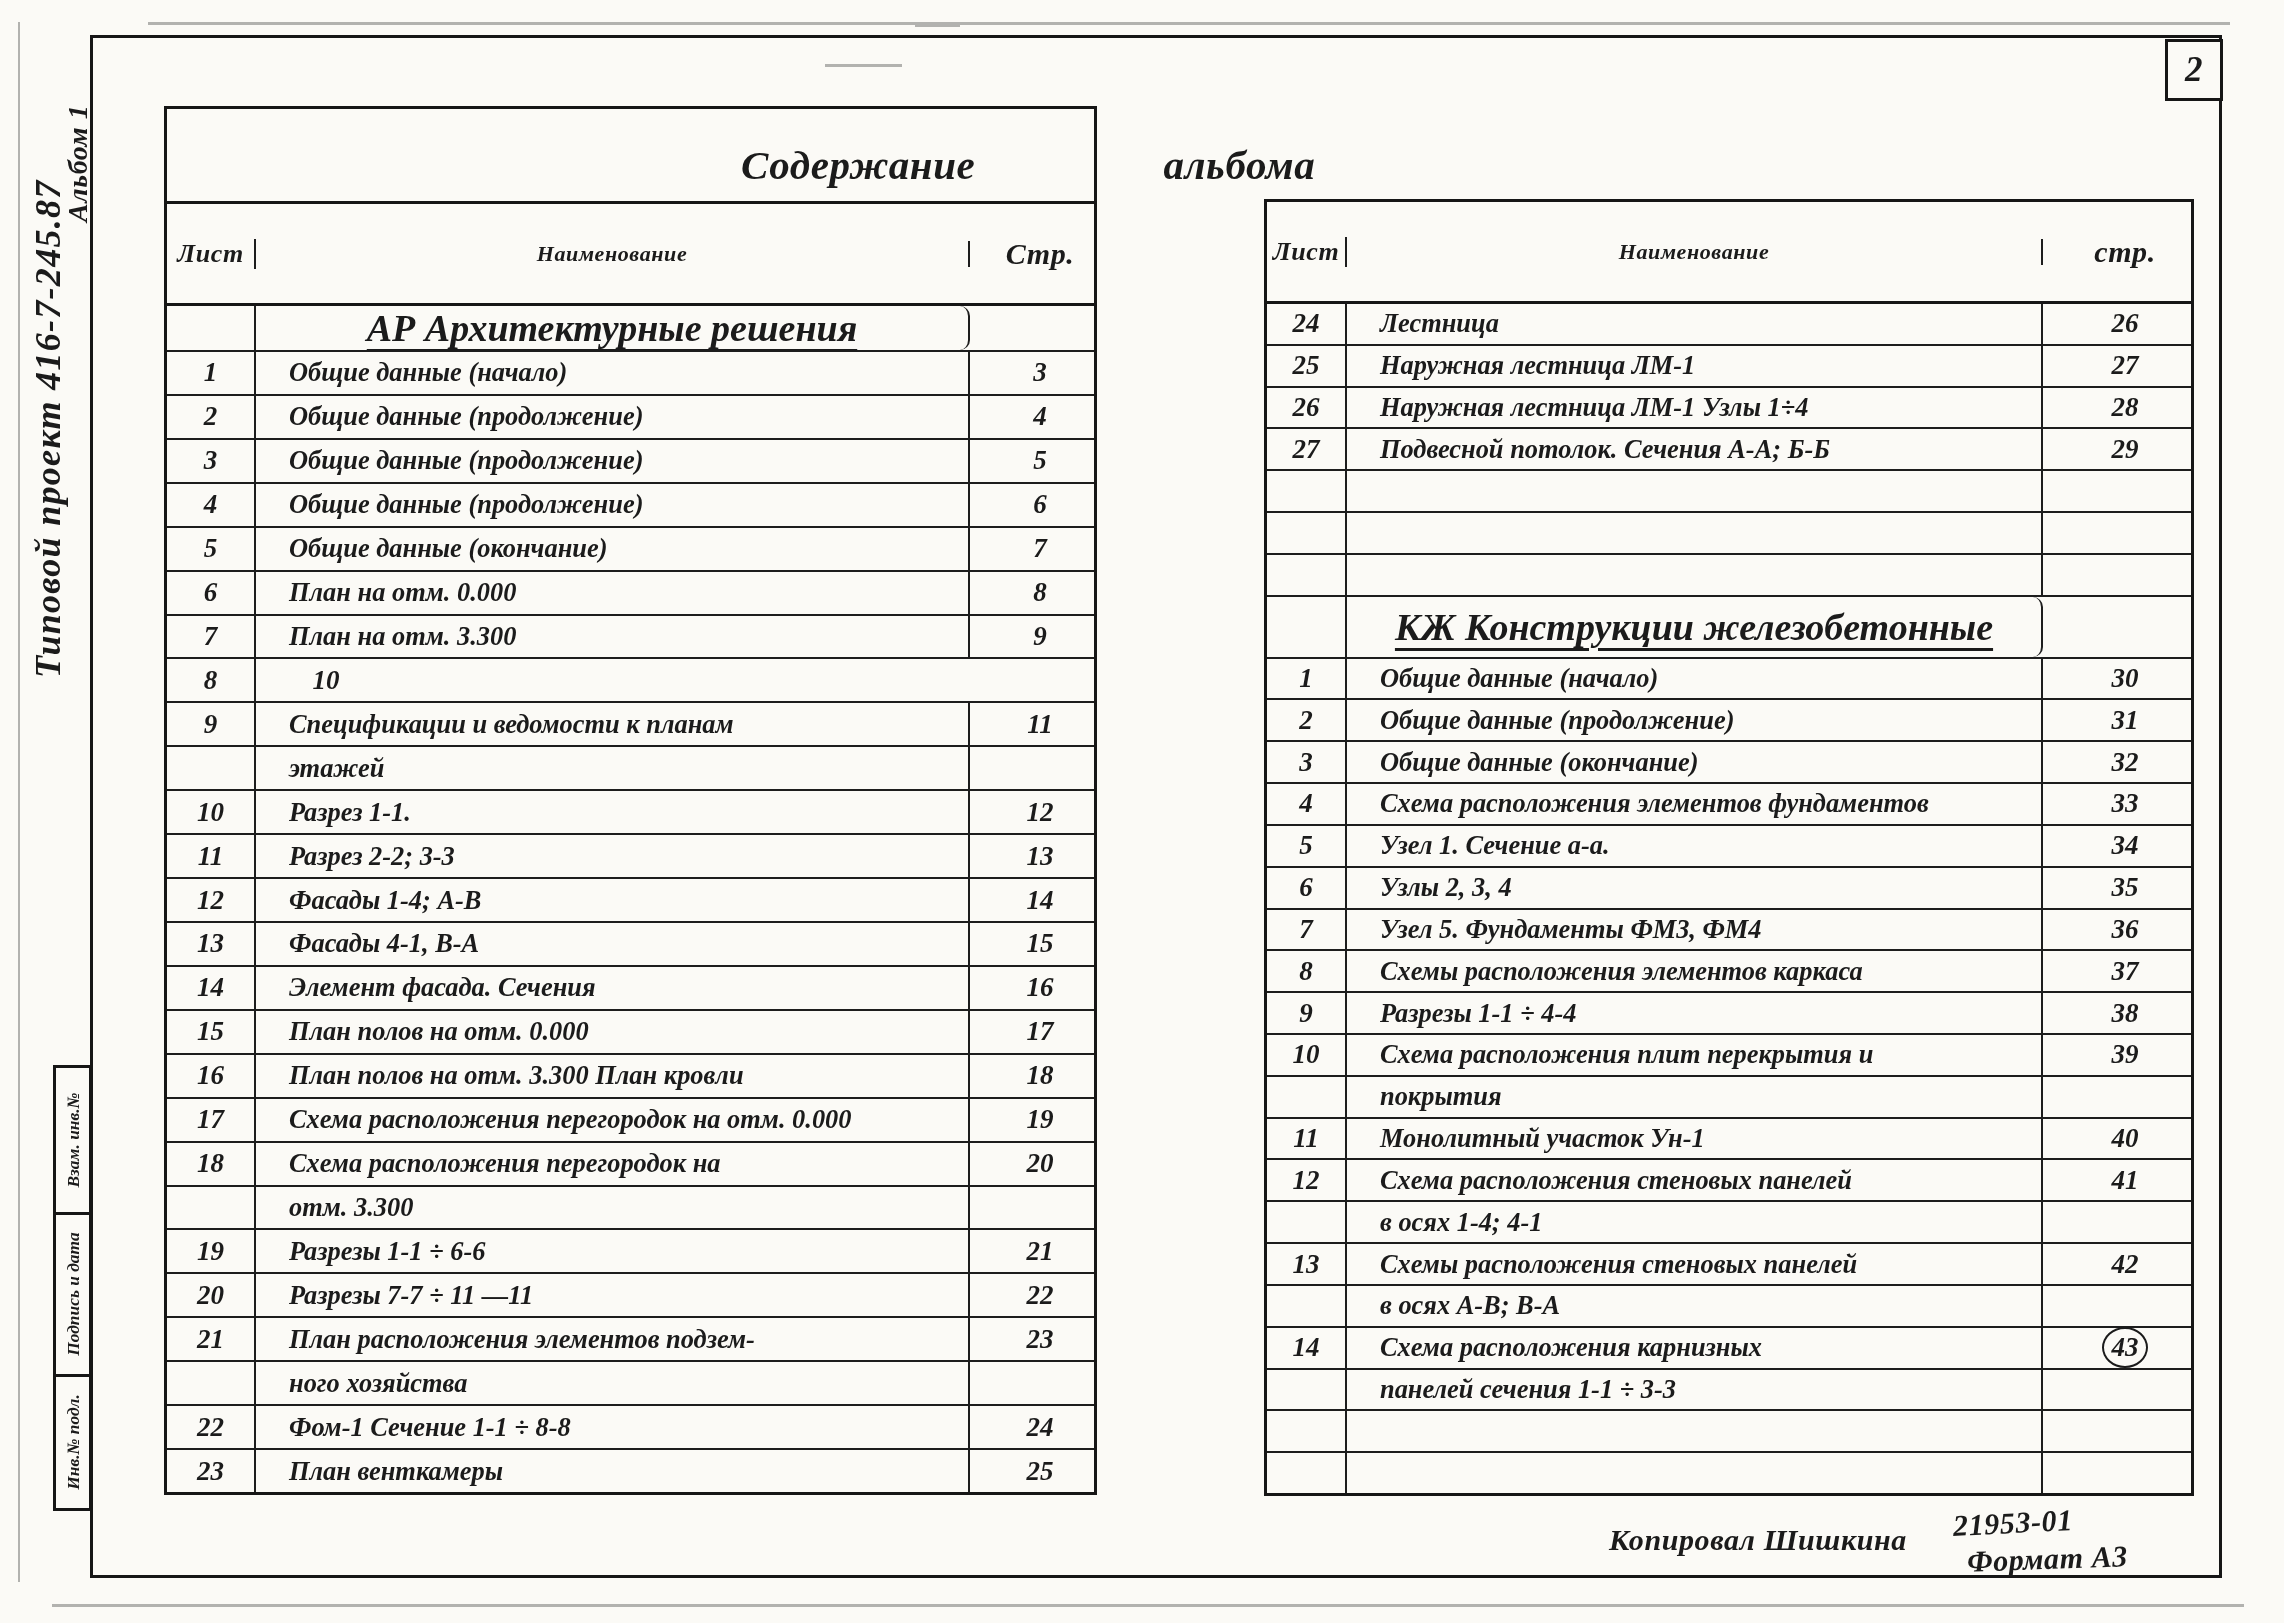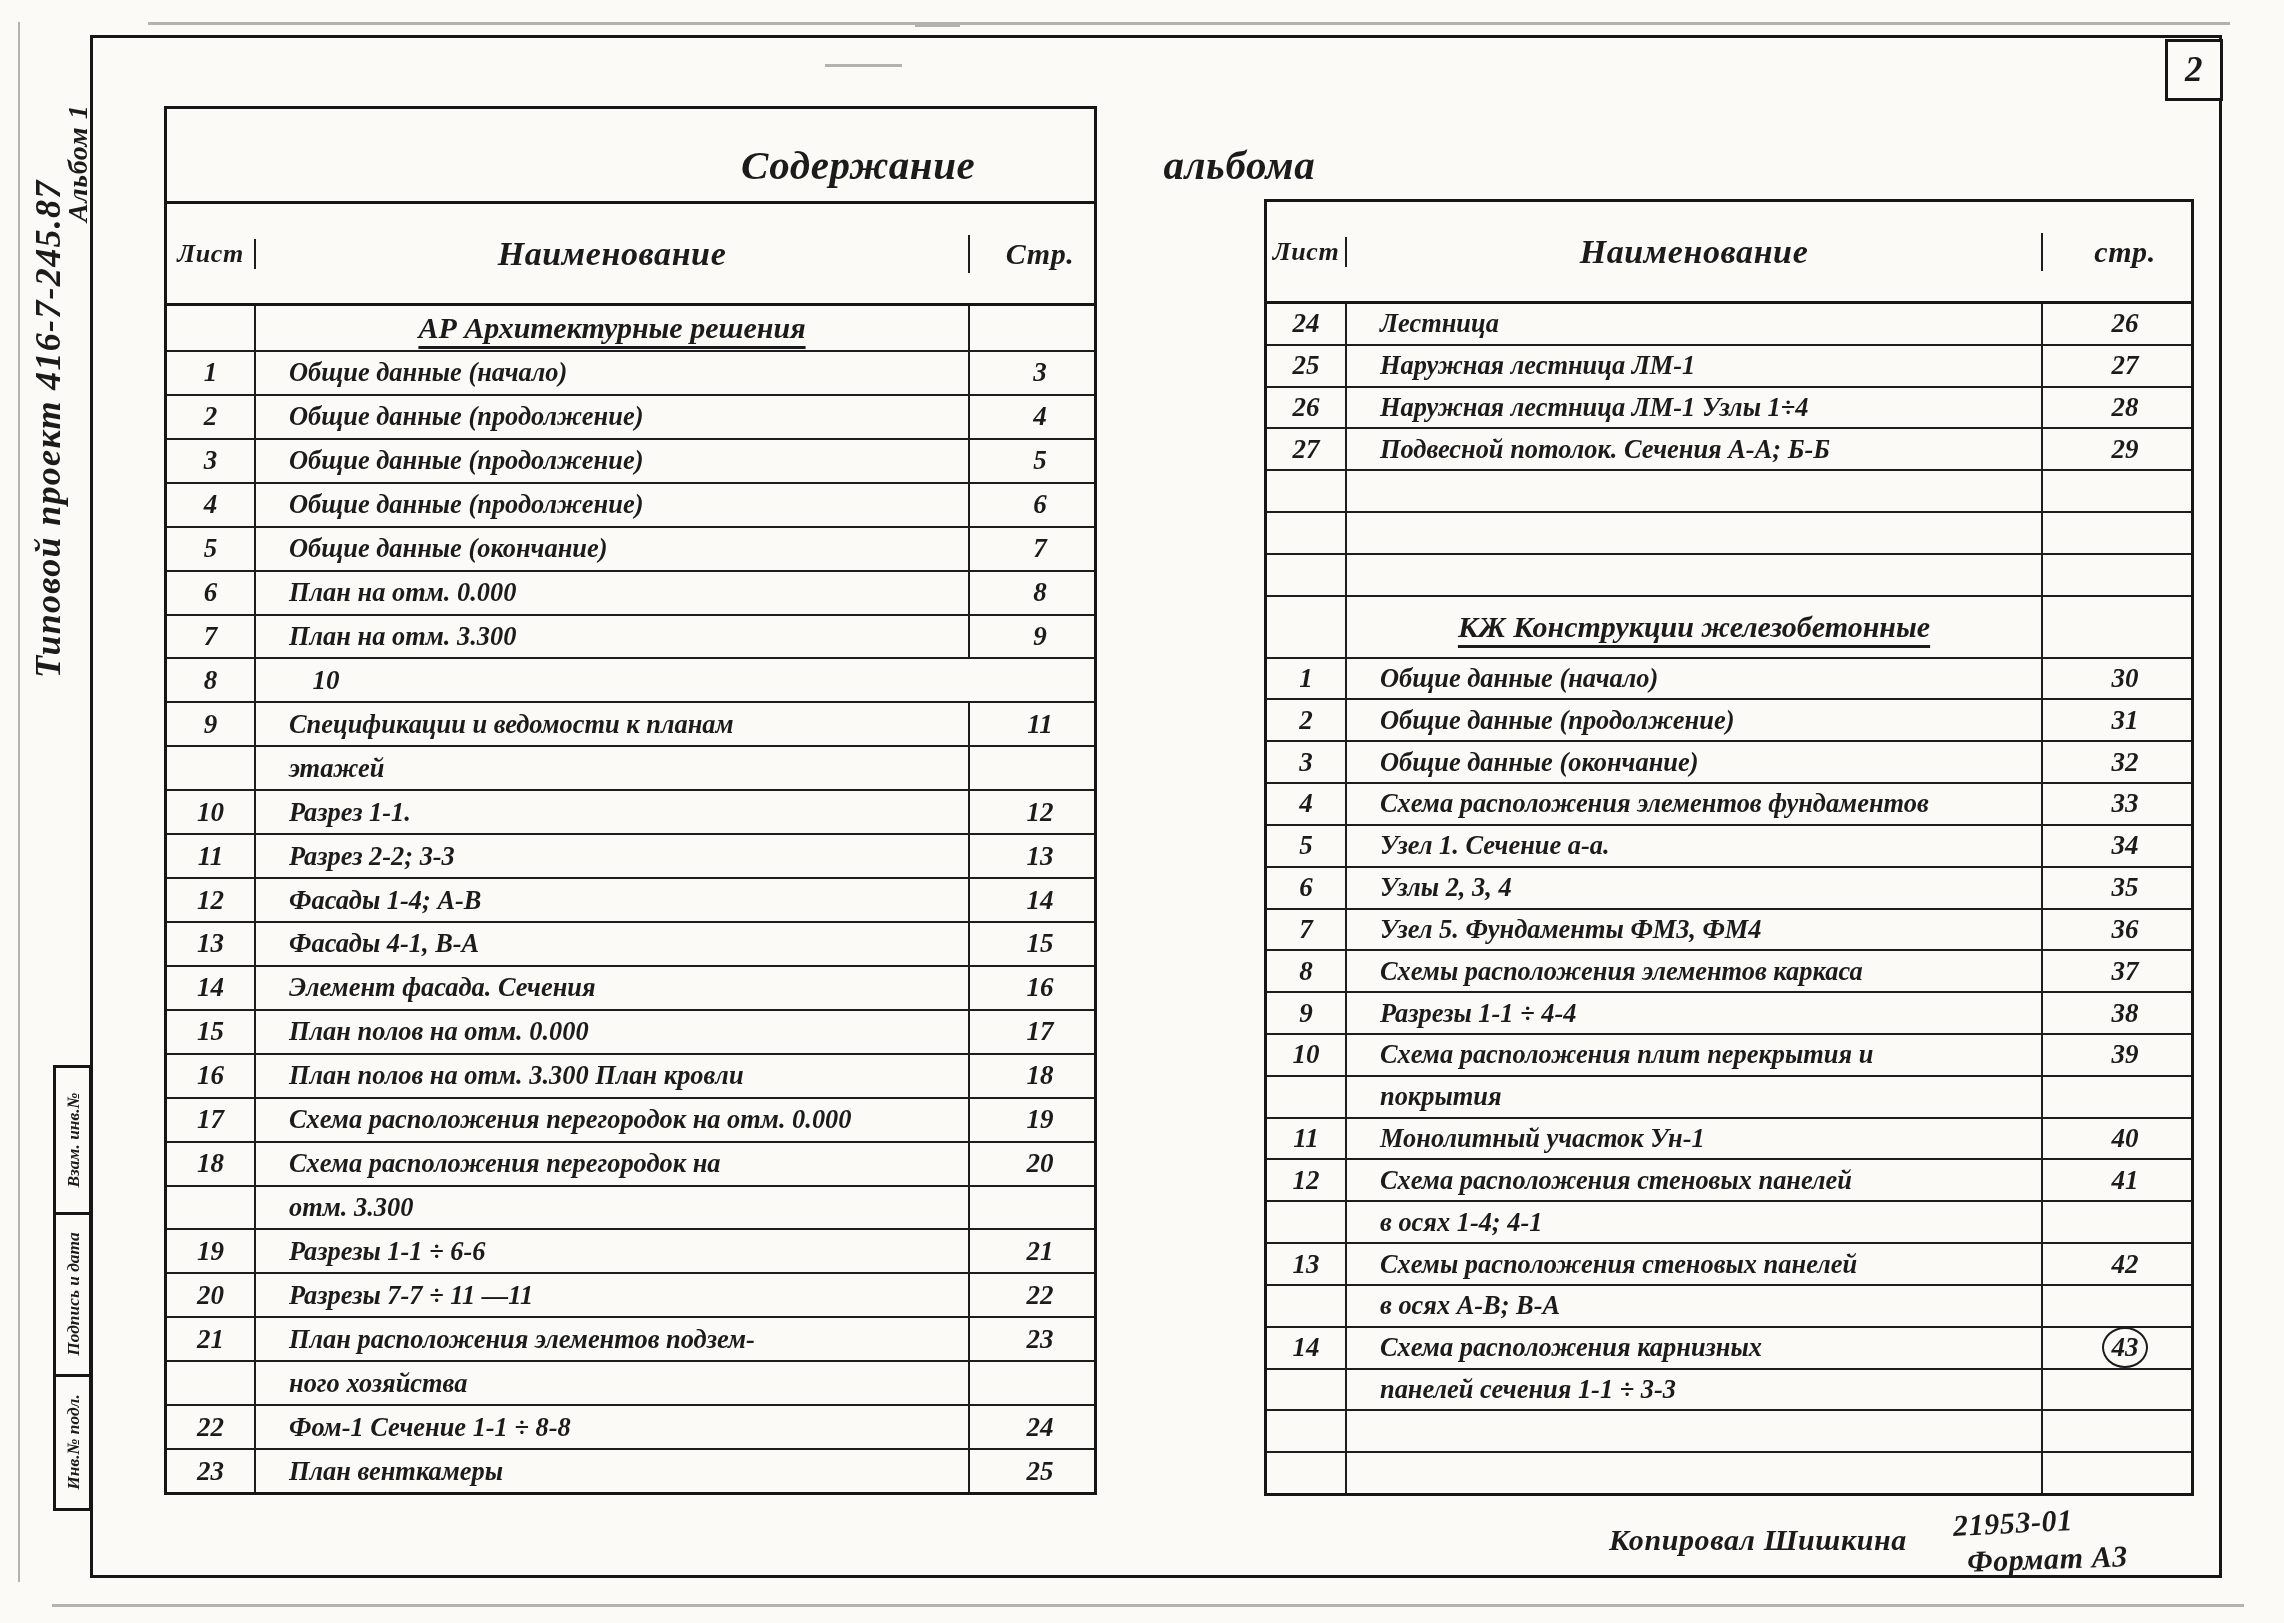--- a/index.html
+++ b/index.html
@@ -20,41 +20,41 @@
   .title{position:absolute;left:741px;top:141px;font-size:41px;white-space:nowrap;}
   .title .w2{margin-left:188px;}
   
   .ctable{position:absolute;border:3.2px solid #161616;box-sizing:border-box;
           display:flex;flex-direction:column;}
   .ctable.left{left:164px;top:106px;width:933px;height:1389px;}
   .ctable.right{left:1264px;top:199px;width:930px;height:1297px;}
   .band{height:92px;border-bottom:3.2px solid #161616;flex:none;}
   .thead{height:102px;flex:none;display:flex;border-bottom:3.2px solid #161616;
          align-items:center;box-sizing:border-box;}
-  .thead .c-name{justify-content:center;font-size:34px;padding-left:0;}
+  .thead .c-name{justify-content:center;font-size:22px;padding-left:0;}
   .thead .c-sheet{font-size:26px;}
   .thead .c-page{font-size:30px;}
   .tbody{flex:1;display:flex;flex-direction:column;}
   .trow{flex:1;display:flex;border-bottom:2.6px solid #1d1d1d;box-sizing:border-box;min-height:0;}
   .trow:last-child{border-bottom:none;}
   .trow.section{flex:1.5;}
   .ctable.left .trow.section{flex:1.05;}
   .cell{display:flex;align-items:center;box-sizing:border-box;min-width:0;}
   .c-sheet{justify-content:center;border-right:2.6px solid #1d1d1d;
            font-size:27px;font-style:italic;font-weight:700;}
   .c-name{flex:1;padding-left:33px;border-right:2.6px solid #1d1d1d;
           font-size:26.4px;font-style:italic;font-weight:700;white-space:nowrap;overflow:hidden;}
   .c-page{justify-content:center;font-size:27px;font-style:italic;font-weight:700;margin-left:16px;}
   .ctable.left .c-sheet{width:89px;}
   .ctable.left .c-page{width:108px;}
   .ctable.right .c-sheet{width:80px;}
   .ctable.right .c-page{width:132px;}
   .trow.section .c-name{justify-content:center;padding-left:0;
       text-decoration:underline;text-decoration-thickness:2.6px;text-underline-offset:7.7px;
-      font-size:30px;}
+      font-size:38px;border-radius:10px;}
   .circled{border:2.6px solid #1b1b1b;border-radius:50%;padding:2.6px 7.7px 3.9px 7.7px;}
   
   .side-project{position:absolute;left:27px;top:678px;width:619px;
                 transform:rotate(-90deg);transform-origin:top left;
                 font-size:36px;white-space:nowrap;letter-spacing:1.3px;}
   .side-album{position:absolute;left:62px;top:222px;width:168px;
               transform:rotate(-90deg);transform-origin:top left;
               font-size:28px;white-space:nowrap;}
   .stamps{position:absolute;left:53px;top:1065px;width:39px;height:446px;
           border:3.2px solid #161616;box-sizing:border-box;display:flex;flex-direction:column;}

